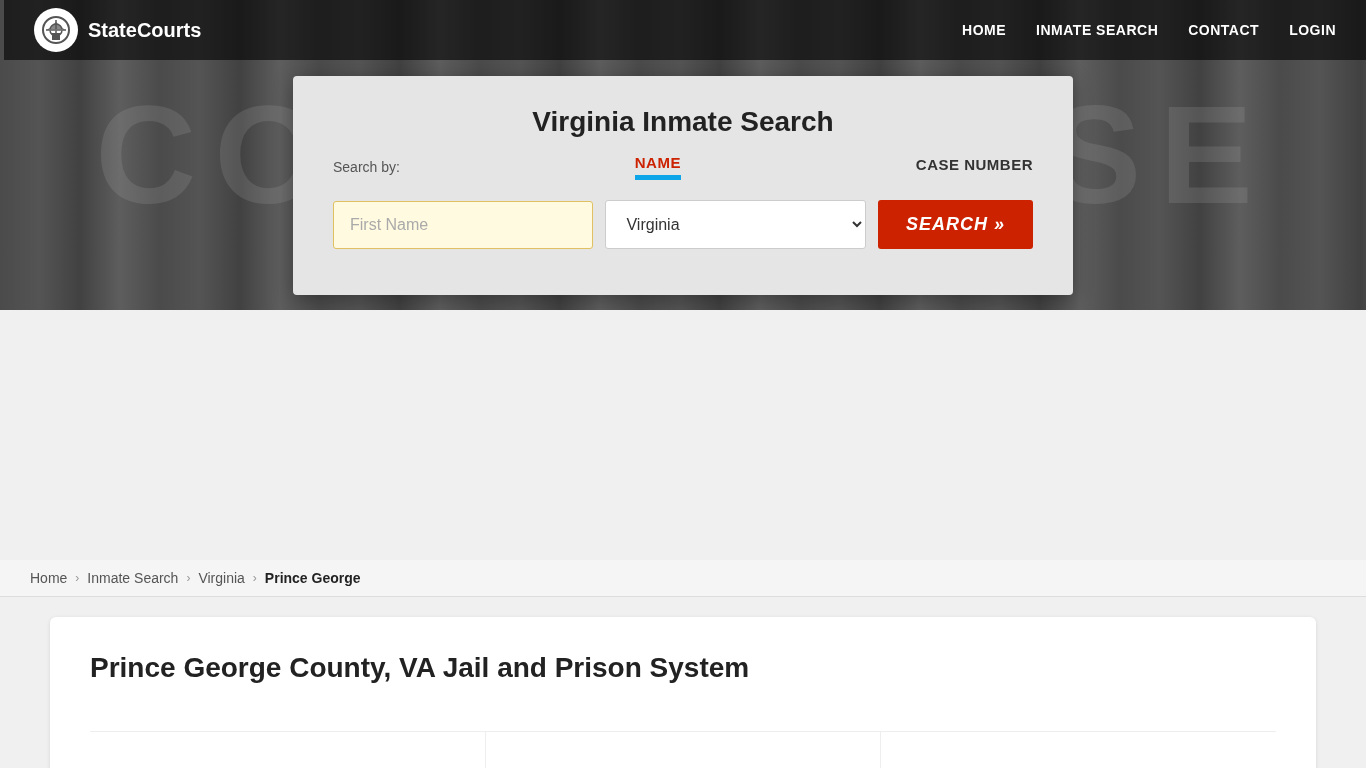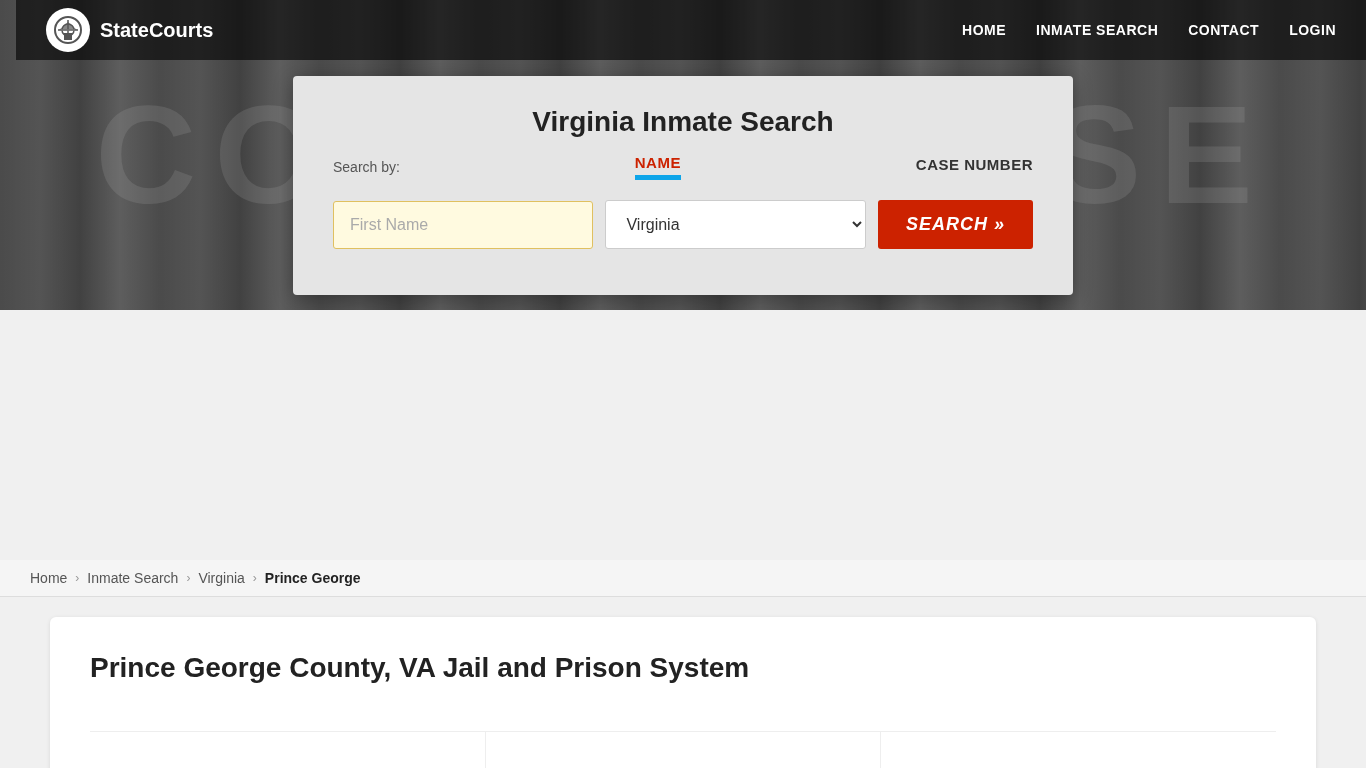--- a/index.html
+++ b/index.html
@@ -32,21 +32,21 @@
       position: absolute;
       top: 50%;
       left: 50%;
       transform: translate(-50%, -50%);
       white-space: nowrap;
     }
 
     
     .nav {
       position: absolute;
-      top: 0; left: 16px; right: 0;
+      top: 0; left: 4px; right: 0;
       display: flex;
       align-items: center;
       padding: 0 30px;
       height: 60px;
       background: rgba(0,0,0,0.6);
       z-index: 10;
     }
     .logo-area {
       display: flex;
       align-items: center;

